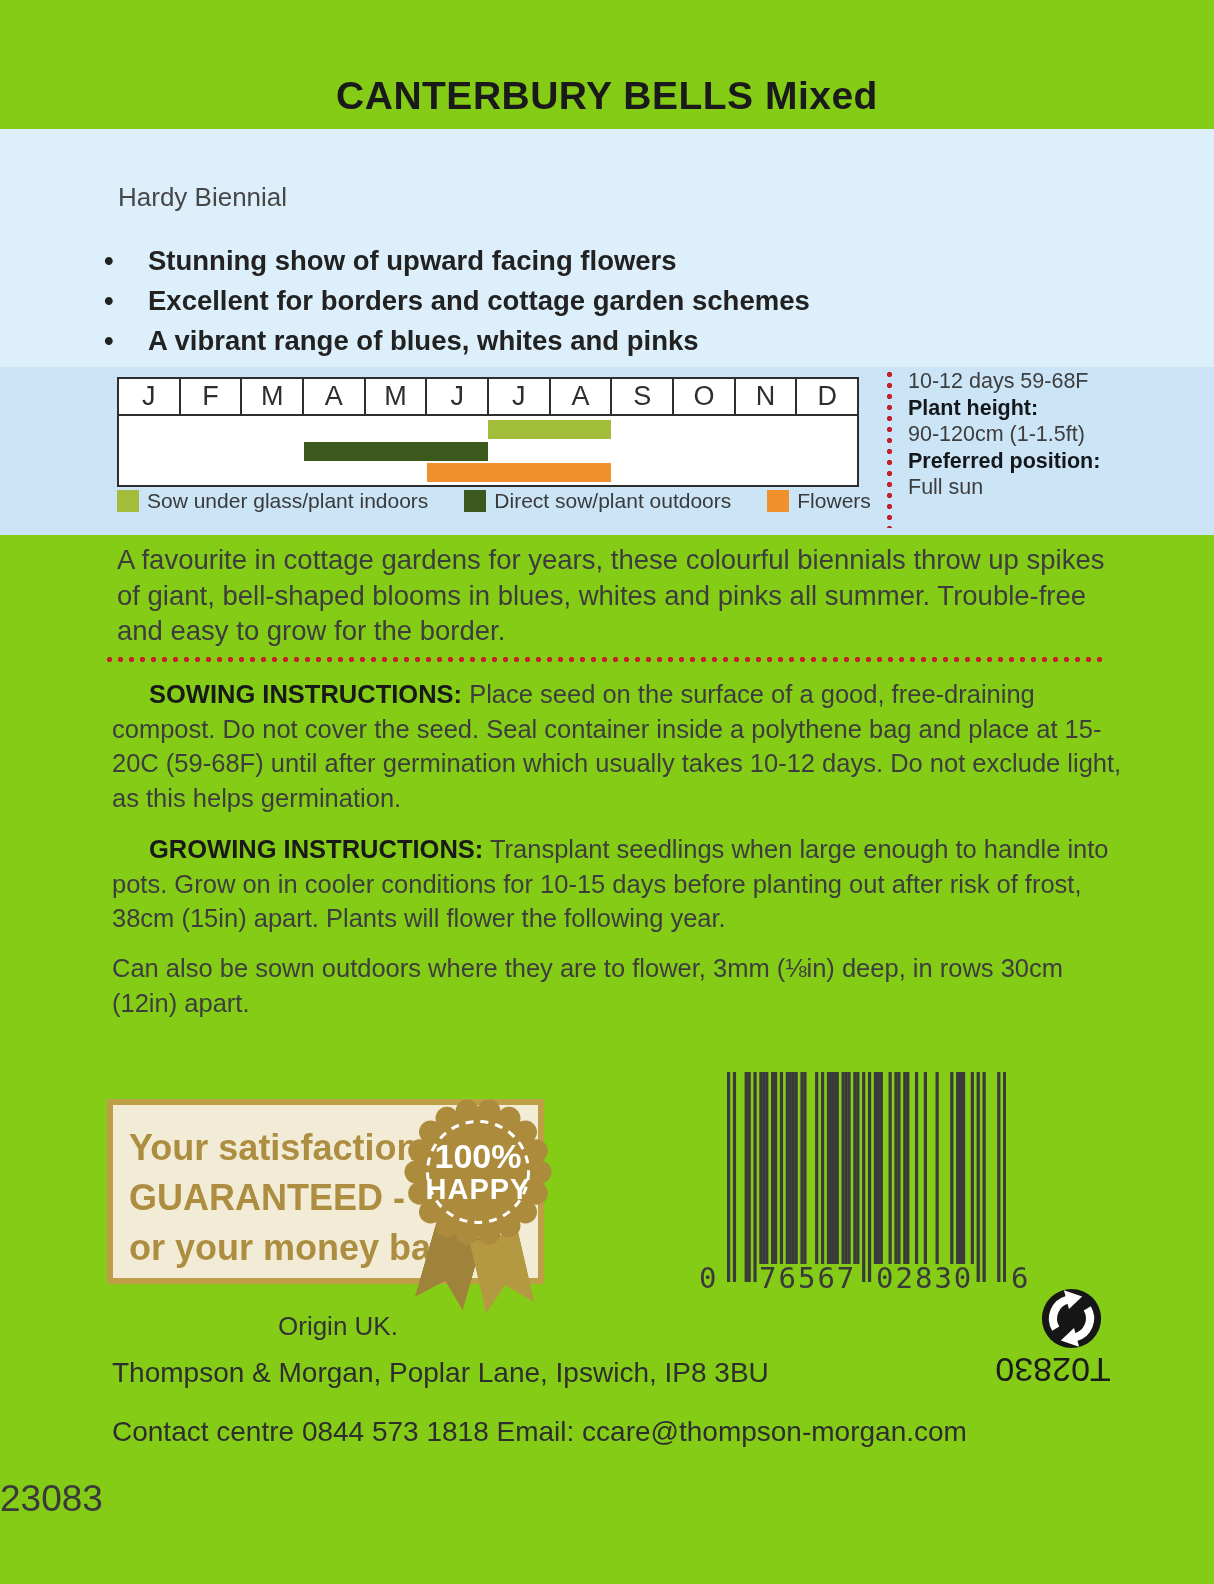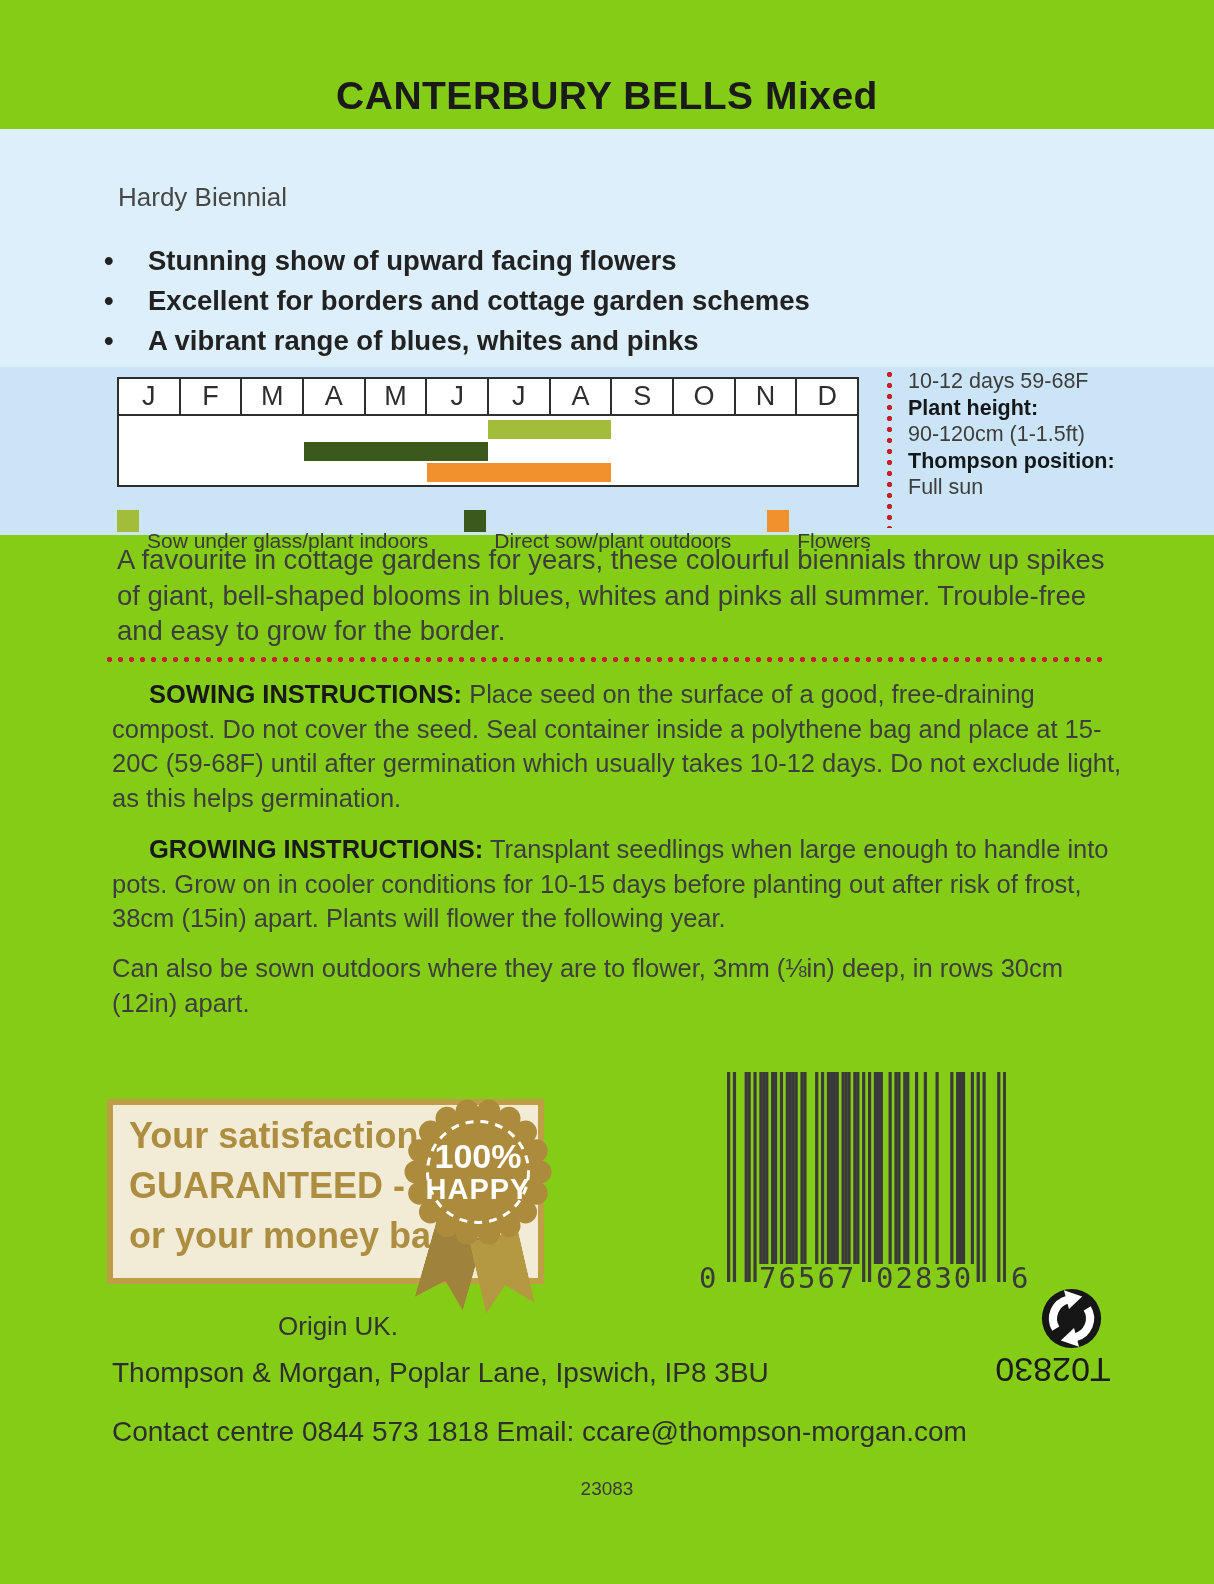--- a/index.html
+++ b/index.html
@@ -25,21 +25,21 @@
   .cal-head{display:flex;height:37px;border-bottom:2px solid #2e2e2e;box-sizing:border-box;}
   .mcell{flex:1;display:flex;align-items:center;justify-content:center;
          font-size:27px;color:#2e2e2e;border-right:2px solid #2e2e2e;box-sizing:border-box;}
   .mcell:last-child{border-right:none;}
   .cal-body{position:relative;height:69px;}
   .bar{position:absolute;height:19px;}
 
   .legend{position:absolute;left:117px;top:489px;display:flex;gap:36px;align-items:center;}
   .legend-item{display:flex;align-items:center;}
   .swatch{width:22px;height:22px;margin-right:8px;flex:none;}
-  .legend-label{font-size:21px;color:#3a3a3a;white-space:nowrap;margin-top:40px;}
+  .legend-label{font-size:21px;color:#3a3a3a;white-space:nowrap;}
 
   .vdots{position:absolute;left:886px;top:369px;width:7px;height:159px;
          background-image:radial-gradient(circle at 3.5px 5.5px,#c8202a 2.3px,rgba(0,0,0,0) 3px);
          background-size:7px 11px;background-repeat:repeat-y;}
   .info{position:absolute;left:908px;top:368px;width:300px;}
   .info-label{font-size:21.5px;font-weight:bold;color:#14181b;line-height:26.5px;}
   .info-value{font-size:21.5px;color:#3d3d3d;line-height:26.5px;}
 
   .desc{position:absolute;left:117px;top:542px;width:1002px;font-size:27.5px;
         line-height:35.5px;color:#3d3d3d;}
@@ -49,21 +49,21 @@
 
   .para{position:absolute;left:112px;width:1018px;font-size:25.5px;line-height:34.5px;color:#3d3d3d;}
   .para .lead{font-weight:bold;color:#191919;margin-left:37px;}
   #sowing-para{top:677px;}
   #growing-para{top:832px;}
   #outdoor-para{top:951px;}
 
   
   .gbox{position:absolute;left:107px;top:1099px;width:437px;height:185px;background:#f2ecd7;
         border:6px solid #bf9f45;box-sizing:border-box;z-index:1;}
-  .gtext{padding:6px 0 0 16px;font-weight:bold;color:#ad8e40;font-size:36px;line-height:50px;}
+  .gtext{padding:18px 0 0 16px;font-weight:bold;color:#ad8e40;font-size:36px;line-height:50px;}
   .ribbon{position:absolute;width:50px;height:74px;z-index:2;
           clip-path:polygon(0 0,100% 0,100% 100%,50% 68%,0 100%);}
   .ribbon.l{left:424px;top:1231px;background:#a0833a;transform:rotate(16deg);}
   .ribbon.r{left:477px;top:1235px;background:#b59842;transform:rotate(-13deg);}
   .rosette{position:absolute;left:401px;top:1095px;width:154px;height:154px;z-index:3;}
 
   
   .barcode{position:absolute;left:727px;top:1072px;width:279px;height:210px;}
   .bdigit{position:absolute;font-family:"DejaVu Sans Mono",monospace;font-size:29px;
           color:#3a3a3a;top:1261px;letter-spacing:2px;}
@@ -72,22 +72,22 @@
   #bd-group2{left:876px;}
   #bd-check{left:1011px;letter-spacing:0;}
 
   .greendot{position:absolute;left:1040px;top:1287px;width:63px;height:63px;}
   .tcode{position:absolute;left:988px;top:1350px;width:130px;text-align:center;
          transform:rotate(180deg);font-size:34px;color:#1c1c1c;}
 
   .origin{position:absolute;left:278px;top:1311px;font-size:26px;color:#333;}
   .addr{position:absolute;left:112px;top:1357px;font-size:28px;color:#2e2e2e;}
   .contact{position:absolute;left:112px;top:1416px;font-size:28px;color:#2e2e2e;}
-  .footcode{position:absolute;left:0;top:1478px;width:100%;text-align:center;
-            font-size:19px;color:#3a3a3a;}
+  .footcode{position:absolute;left:0;top:1478px;width:100%;text-align:left;
+            font-size:37px;color:#3a3a3a;}
 </style>
 </head>
 <body>
 
 <div class="page">
 
   <div class="title">CANTERBURY BELLS Mixed</div>
 
   <div class="band1"></div>
   <div class="band2"></div>
@@ -145,21 +145,21 @@
         <span class="legend-label">Flowers</span>
       </div>
     </div>
 
   <div class="vdots"></div>
 
   <div class="info">
       <div class="info-value">10-12 days 59-68F</div>
       <div class="info-label">Plant height:</div>
       <div class="info-value">90-120cm (1-1.5ft)</div>
-      <div class="info-label">Thompson position:</div>
+      <div class="info-label">Preferred position:</div>
       <div class="info-value">Full sun</div>
     </div>
 
   <div class="desc">A favourite in cottage gardens for years, these colourful biennials throw up spikes of giant, bell-shaped blooms in blues, whites and pinks all summer. Trouble-free and easy to grow for the border.</div>
 
   <div class="hdots"></div>
 
   <div class="para" id="sowing-para">
     <span class="lead">SOWING INSTRUCTIONS:</span><span> Place seed on the surface of a good, free-draining compost. Do not cover the seed. Seal container inside a polythene bag and place at 15-20C (59-68F) until after germination which usually takes 10-12 days. Do not exclude light, as this helps germination.</span>
   </div>

